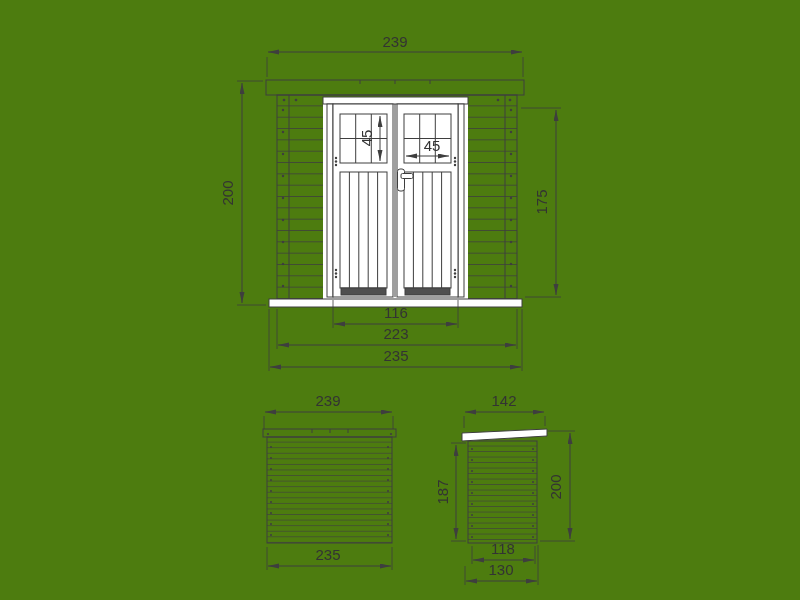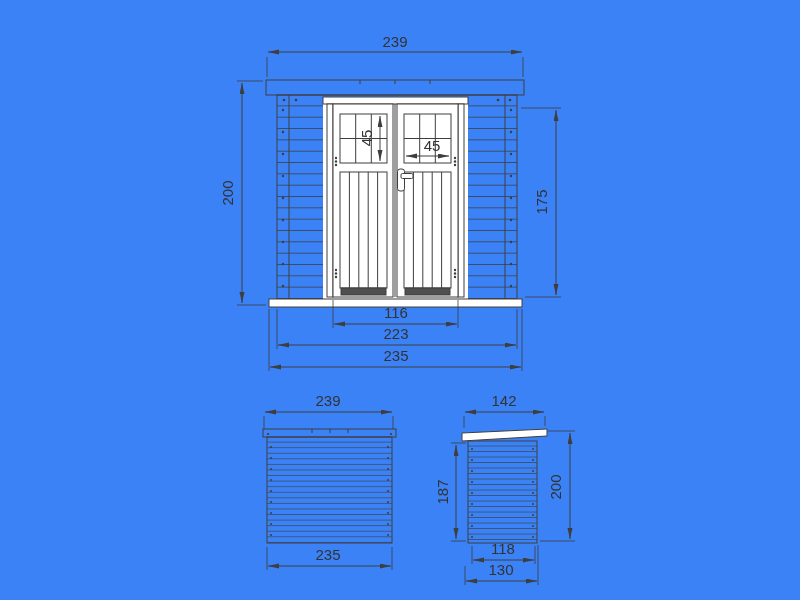--- a/index.html
+++ b/index.html
@@ -1,16 +1,16 @@
 <!DOCTYPE html>
 <html><head>
 <meta charset="utf-8">
 <style>
   html,body{margin:0;padding:0;background:#ffffff;}
-  .stage{width:800px;height:600px;background:#3b82f6;position:relative;font-family:"Liberation Sans",sans-serif;}
+  .stage{width:800px;height:600px;background:#4d7c0f;position:relative;font-family:"Liberation Sans",sans-serif;}
   .ln{stroke:#3e3e3e;stroke-width:1;fill:none;}
   .fw{stroke:#3e3e3e;stroke-width:1;fill:#ffffff;}
   .dk{stroke:#3e3e3e;stroke-width:1;fill:#4f4f4f;}
   .dim{stroke:#3e3e3e;stroke-width:1;fill:none;}
   .ext{stroke:#3e3e3e;stroke-width:0.8;fill:none;}
   .dot{fill:#3e3e3e;stroke:none;}
   .t{font-size:15px;fill:#333333;text-anchor:middle;}
 </style>
 </head>
 <body>

